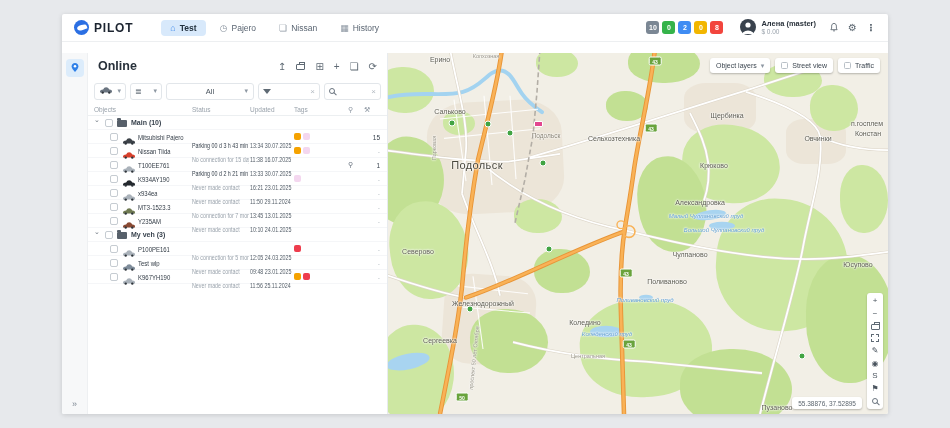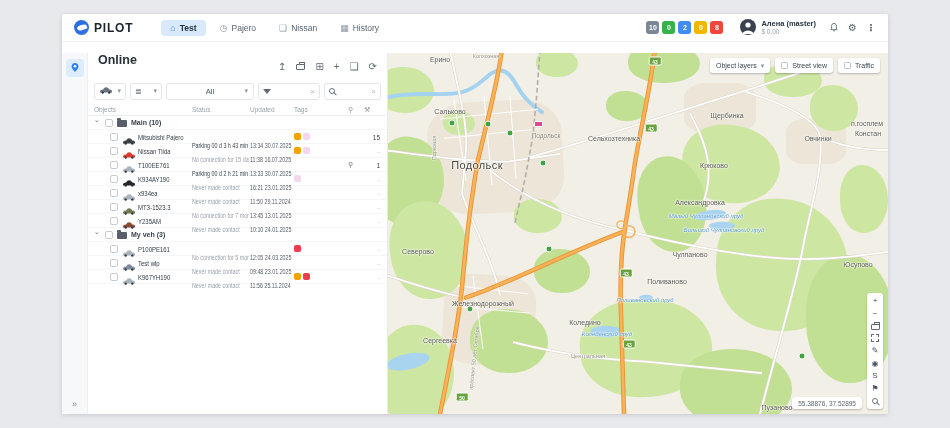--- a/index.html
+++ b/index.html
@@ -33,21 +33,21 @@
 
   
   .wbody { flex:1; display:flex; min-height:0; }
   .iconbar { width:26px; background:#f7f8f9; border-right:1px solid #eef0f2; position:relative; }
   .pinbtn { width:18px; height:18px; border-radius:4px; background:#dcecfb; margin:6px auto 0;
             display:flex; align-items:center; justify-content:center; cursor:pointer; }
   .expand { position:absolute; bottom:5px; left:0; right:0; text-align:center; color:#7d8792; font-size:9px; cursor:pointer; }
 
   
   .panel { width:300px; min-width:300px; border-right:1px solid #e8ebee; display:flex; flex-direction:column; background:#fff; }
-  .ptitle-row { height:26px; min-height:26px; display:flex; padding:0 10px; }
+  .ptitle-row { height:26px; min-height:26px; display:flex; align-items:center; padding:0 10px; }
   .ptitle { font-size:12.5px; font-weight:700; color:#28313b; }
   .ptools { margin-left:auto; display:flex; gap:10px; align-items:center; color:#5f6a74; font-size:10px; }
   .ptools span { cursor:pointer; }
 
   .filters { height:24px; min-height:24px; display:flex; align-items:center; padding:0 6px; gap:4px; }
   .fbox { height:17px; border:1px solid #e2e6ea; border-radius:3px; display:flex; align-items:center;
           font-size:7.5px; color:#4a545e; padding:0 4px; gap:3px; background:#fff; }
   .fb-type { width:32px; justify-content:space-between; }
   .fb-group { width:32px; justify-content:space-between; }
   .fb-select { width:88px; position:relative; justify-content:center; }

